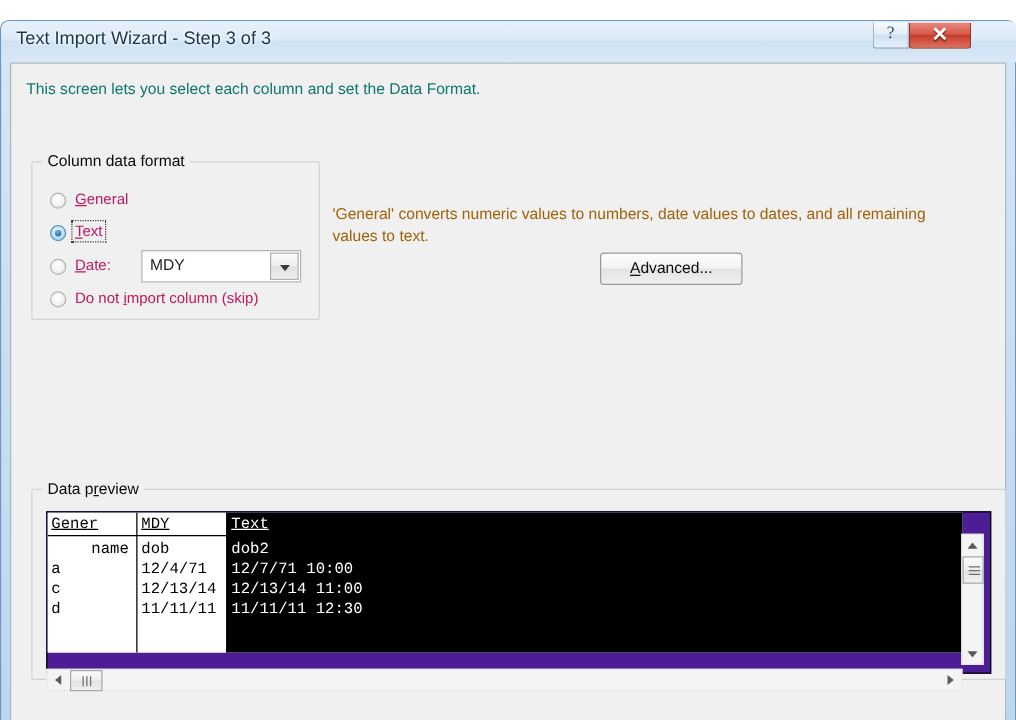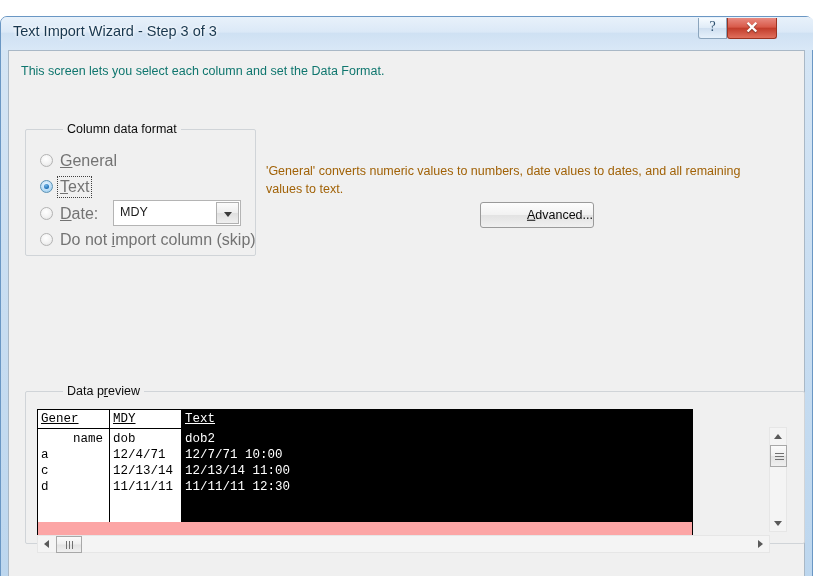--- a/index.html
+++ b/index.html
@@ -82,21 +82,20 @@
     border: 1px solid #d0d4d8;
     border-radius: 2px;
     background: transparent;
   }
   .group-title {
     position: absolute; top: -8px; left: 8px;
     background: #f0f0f0;
     padding: 0 4px;
     font-size: 12.5px; color: #0b0b0b;
     white-space: nowrap;
-    margin-left: 29px;
   }
 
   #gb-format { left: 16px; top: 78px; width: 231px; height: 127px; }
   #gb-preview { left: 16px; top: 340px; width: 780px; height: 153px; }
 
   
   .radio-row { position: absolute; left: 14px; height: 18px; }
   .radio {
     position: absolute; left: 0; top: 2px;
     width: 13px; height: 13px; border-radius: 50%;
@@ -107,21 +106,21 @@
     background: radial-gradient(circle at 45% 35%, #e8f4fd 0%, #cbe6fa 40%, #8cc4ea 100%);
     border: 1px solid #5d93b5;
   }
   .radio.checked::after {
     content: ""; position: absolute;
     left: 3px; top: 3px; width: 5px; height: 5px; border-radius: 50%;
     background: radial-gradient(circle at 40% 30%, #6fb5e8 0%, #1f6fb5 70%, #14507f 100%);
   }
   .radio-label {
     position: absolute; left: 20px; top: 0px;
-    font-size: 16px; color: #737373; white-space: nowrap;
+    font-size: 12px; color: #be185d; white-space: nowrap;
   }
   .radio-label.focused {
     outline: 1px dotted #404040;
     outline-offset: 1px;
     padding: 0 1px;
     left: 19px;
   }
   u { text-decoration: underline; }
 
   
@@ -154,21 +153,21 @@
     font-size: 12.5px; color: #a16207; line-height: 18px;
   }
 
   
   .btn {
     position: absolute;
     background: linear-gradient(to bottom, #fdfdfd 0%, #f2f2f2 48%, #e3e3e3 52%, #f0f0f0 100%);
     border: 1px solid #9a9a9a;
     border-radius: 3px;
     font-size: 12.5px; color: #0b0b0b;
-    text-align: right;
+    text-align: center;
     line-height: 1;
     cursor: default;
   }
   .btn .lbl {
     position: absolute; left: 0; right: 0; top: 50%;
     transform: translateY(-50%);
     white-space: nowrap;
   }
   .btn.disabled { color: #9a9a9a; border-color: #b9b9b9; }
   .btn.hover {
@@ -179,23 +178,23 @@
 
   #btn-advanced { left: 471px; top: 151px; width: 114px; height: 26px; }
   #btn-cancel   { left: 300px; top: 529px; width: 112px; height: 29px; }
   #btn-back     { left: 427px; top: 529px; width: 112px; height: 29px; }
   #btn-next     { left: 554px; top: 529px; width: 112px; height: 29px; }
   #btn-finish   { left: 681px; top: 529px; width: 112px; height: 29px; }
 
   
   #preview-outer {
     position: absolute; left: 28px; top: 358px;
-    width: 656px; height: 130px;
+    width: 756px; height: 130px;
     border: 1px solid #000000;
-    background: #fca5a5;
+    background: #4c1d95;
     overflow: hidden;
   }
   #grid {
     position: absolute; left: 0; top: 0;
     width: 732px; height: 112px;
     background: #ffffff;
   }
   
   .col-bg { position: absolute; top: 0; bottom: 0; }
   #col1-bg { left: 0;   width: 71px;  background: #ffffff; }

